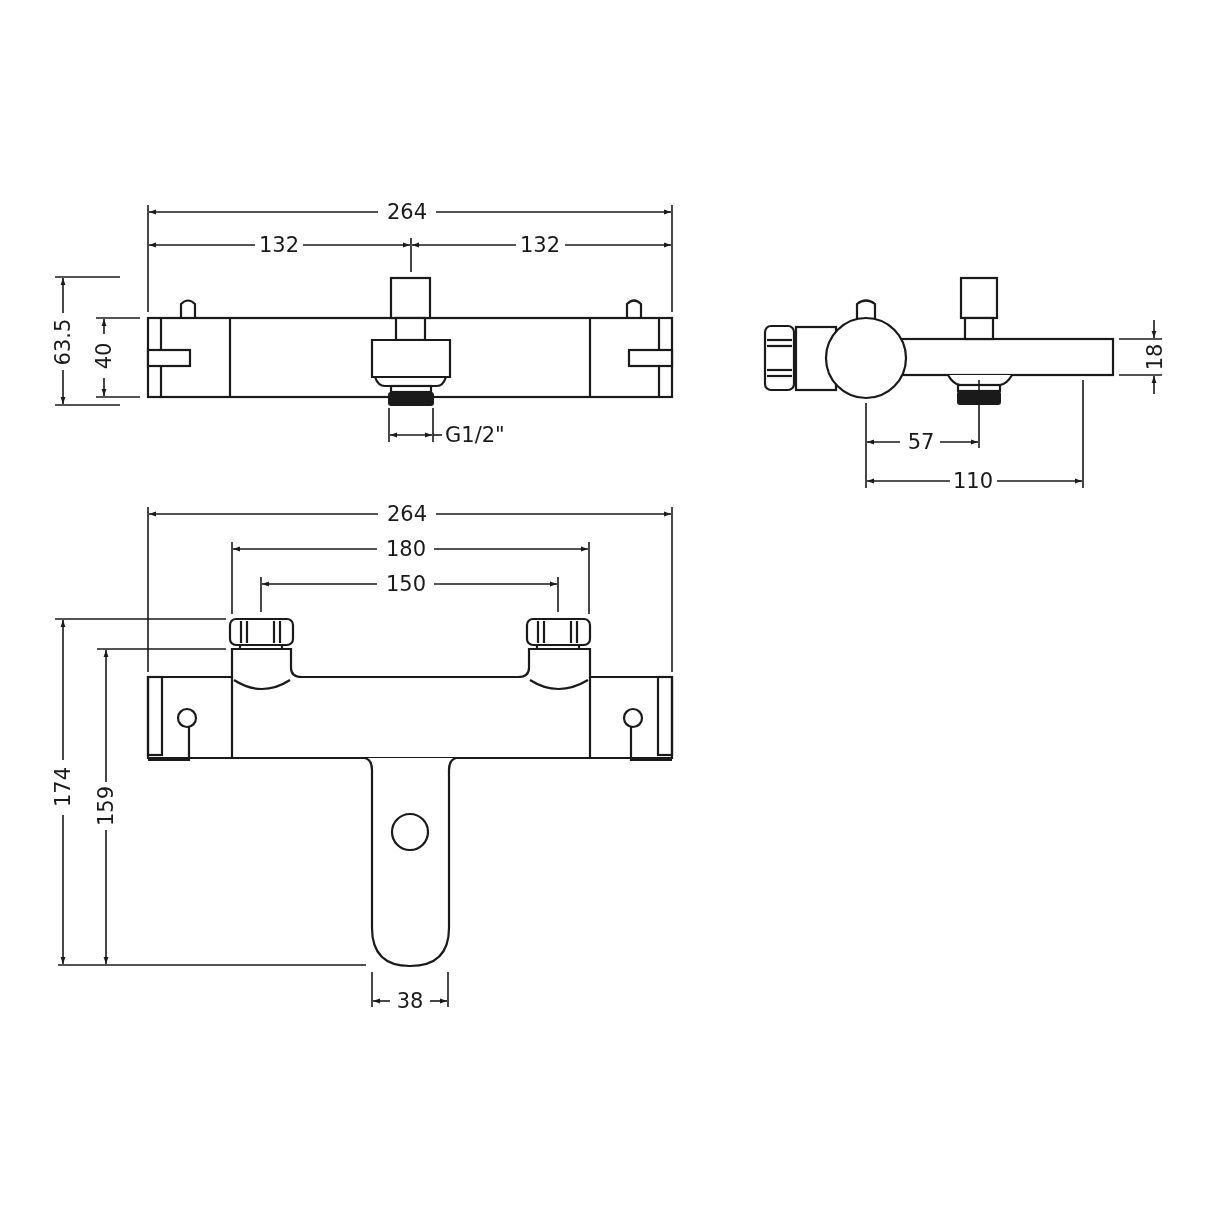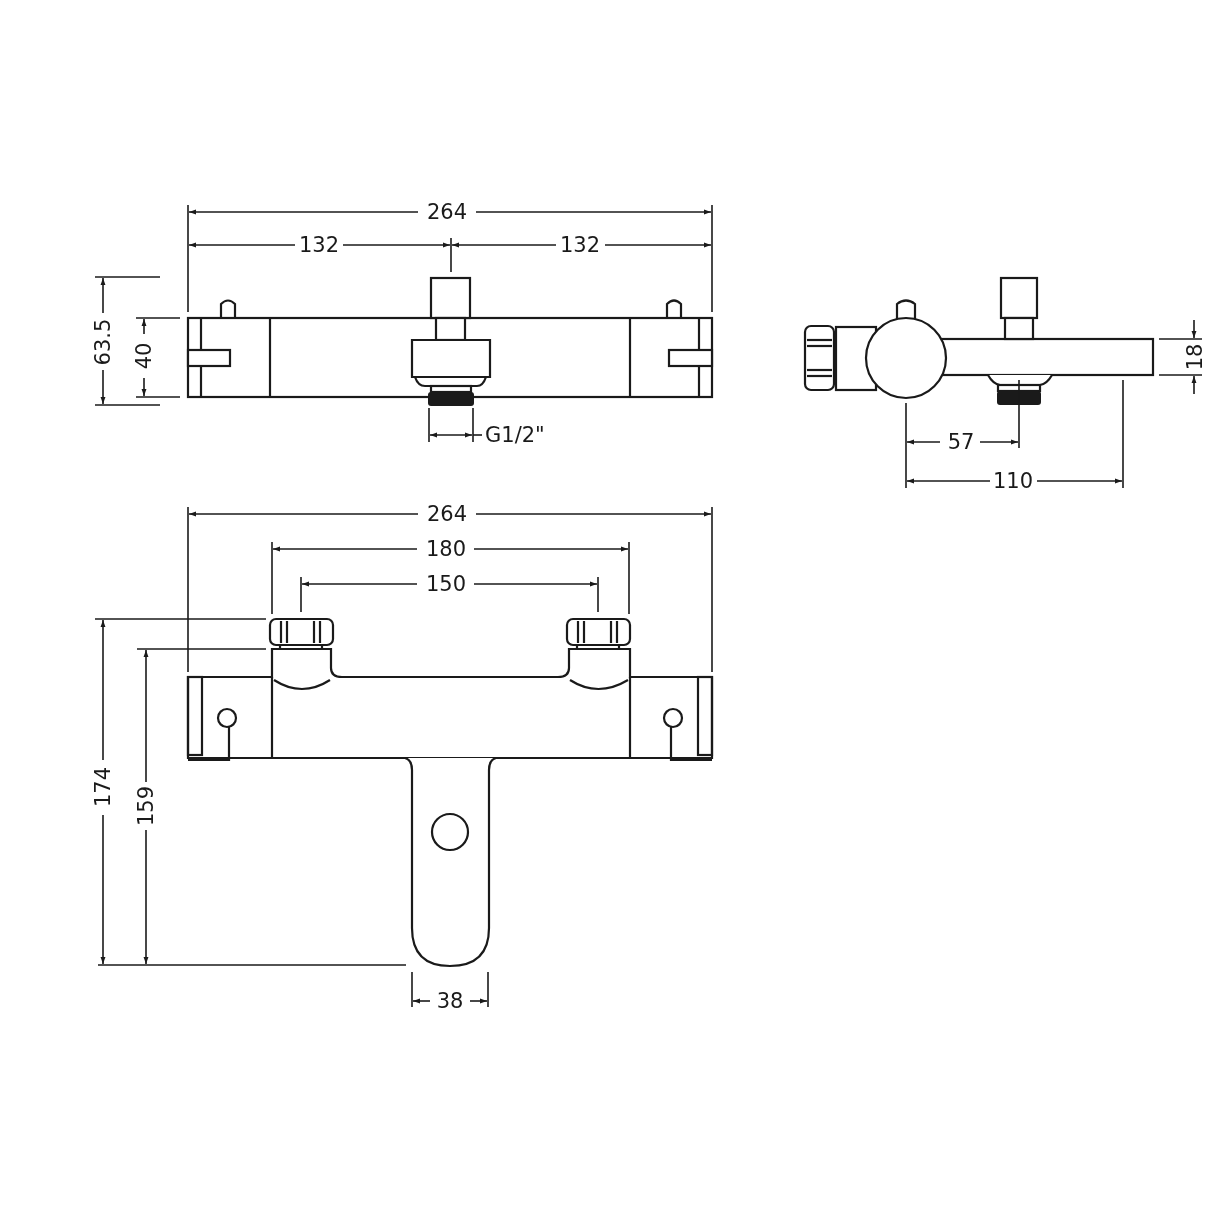--- a/index.html
+++ b/index.html
@@ -1,17 +1,17 @@
 <!DOCTYPE html>
 <html><head>
   <meta charset="utf-8">
   <style>
     html, body { margin: 0; padding: 0; background: #ffffff; }
     body { width: 1214px; height: 1214px; overflow: hidden; }
-    #drawing { position: absolute; left: 0; top: 0; width: 1102px; height: 1214px; padding-left: 40px; }
+    #drawing { position: absolute; left: 0; top: 0; width: 1102px; height: 1214px; }
     svg text { font-family: "DejaVu Sans", "Liberation Sans", sans-serif; font-size: 21px; fill: #1a1a1a; }
     .ln { stroke: #1a1a1a; stroke-width: 2.2; fill: none; }
     .thin { stroke: #1a1a1a; stroke-width: 1.6; fill: none; }
     .fillw { fill: #ffffff; }
     .thread { fill: #1a1a1a; }
   </style>
 </head>
 <body>
 
 <div id="drawing">

